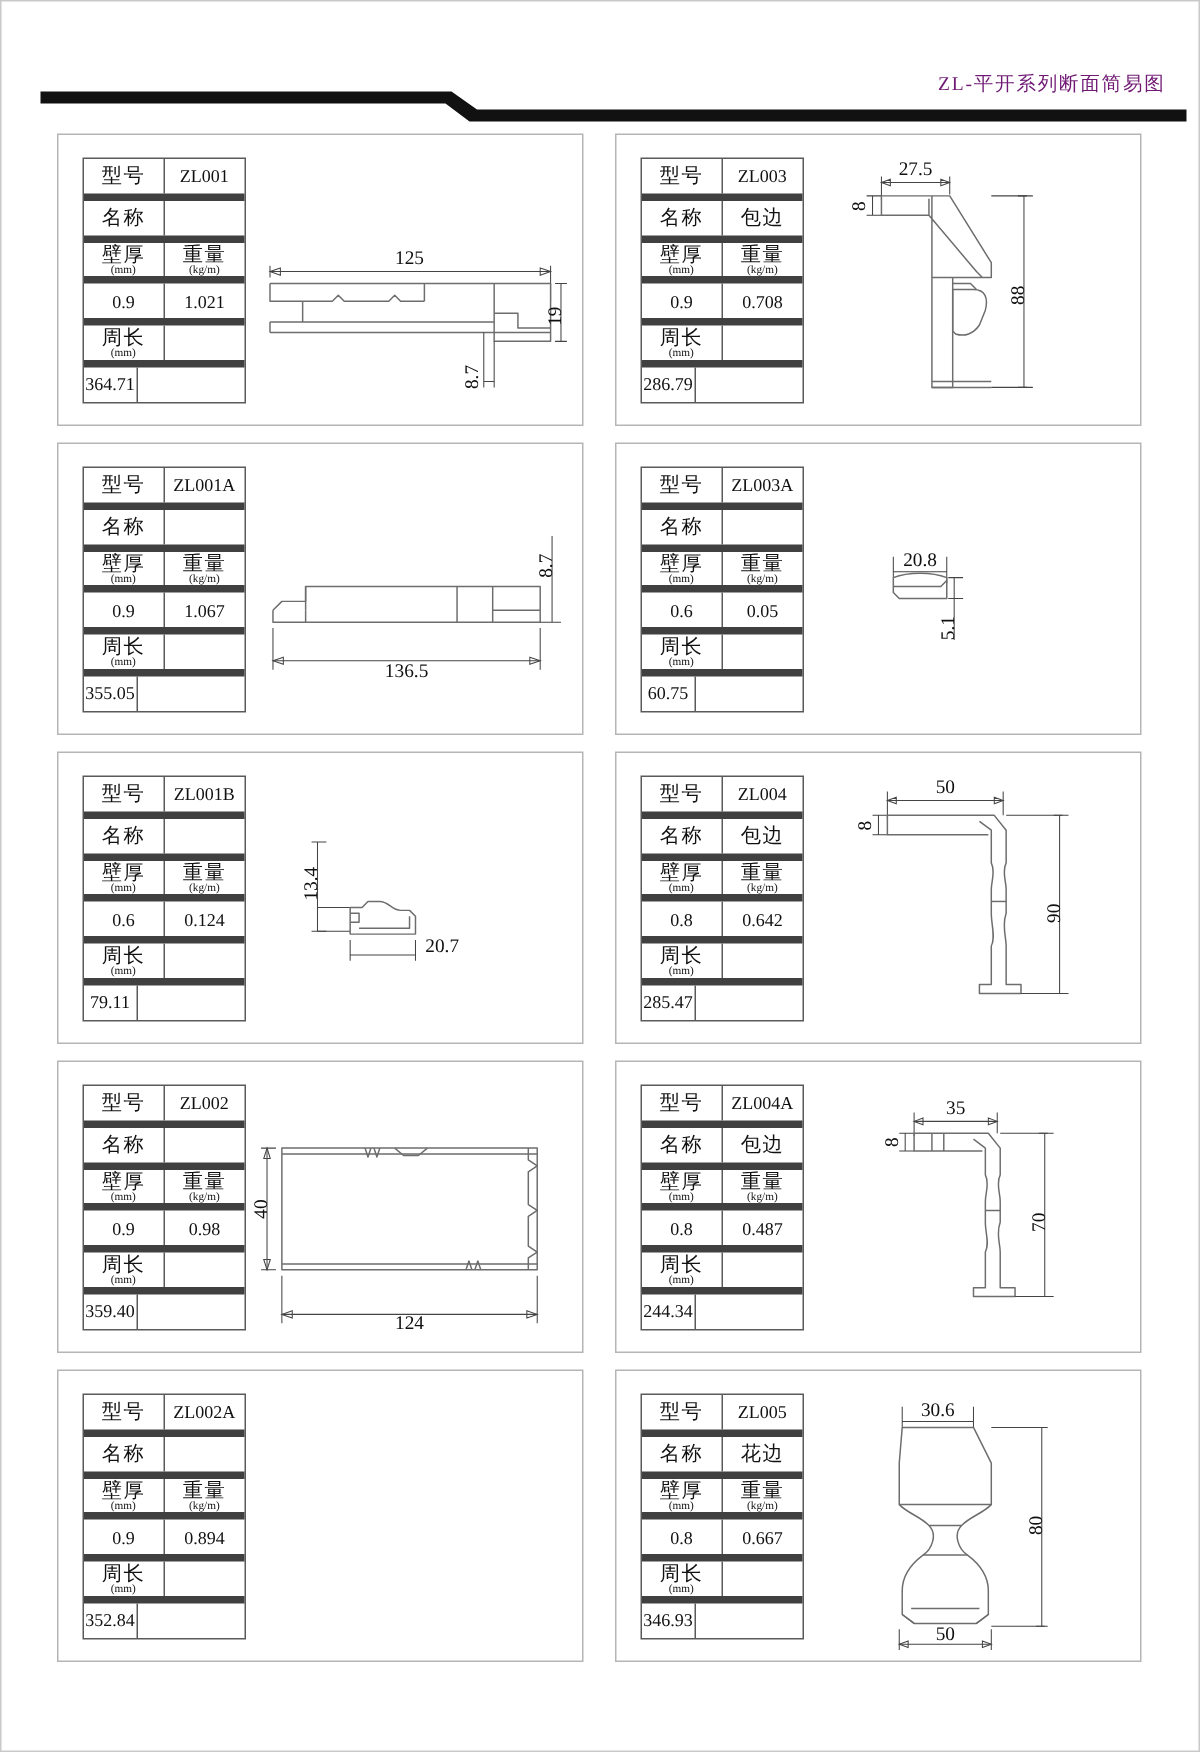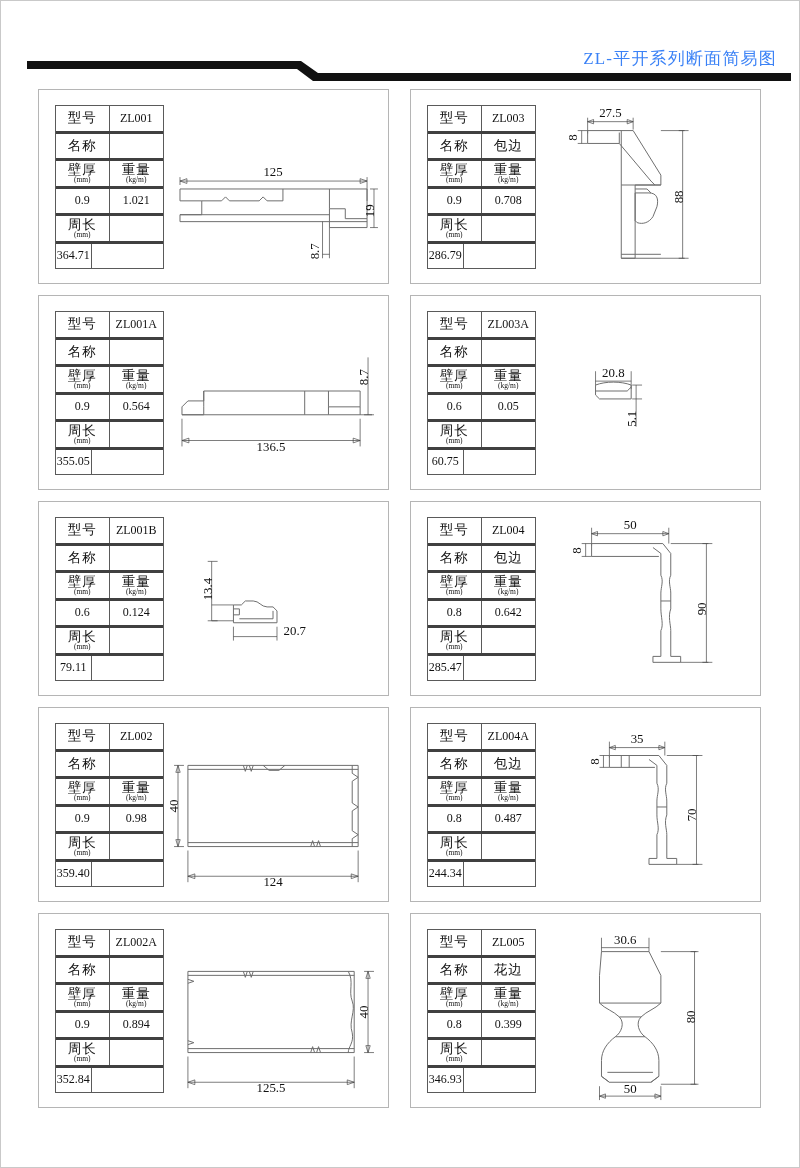--- a/index.html
+++ b/index.html
@@ -30,23 +30,23 @@
     left:26px; top:18px;
     font-size:30px;
     letter-spacing:1px;
     font-family:"Liberation Serif","DejaVu Serif",serif;
     color:#111;
     white-space:nowrap;
   }
   .sheet-title{
     position:absolute;
     right:22px; top:46px;
-    font-size:17px;
+    font-size:13px;
     letter-spacing:1.2px;
-    color:#3b82f6;
+    color:#701a75;
     white-space:nowrap;
   }
   .rule-svg{
     position:absolute;
     left:0; top:58px;
     width:800px; height:26px;
   }
 
   
   .grid{
@@ -80,21 +80,21 @@
     box-sizing:border-box;
     display:flex;
     flex-direction:column;
     margin:15px 0 15px 16px;
     border:1px solid #5a5a5a;
     height:164px;
   }
   .srow{
     display:flex;
     flex:1 1 0;
-    border-bottom:3px solid #404040;
+    border-bottom:5px solid #404040;
     min-height:0;
   }
   .srow:last-child{border-bottom:none;gap:36px;}
   .scell{
     flex:1 1 50%;
     box-sizing:border-box;
     border-right:1px solid #5a5a5a;
     display:flex;
     align-items:center;
     justify-content:center;
@@ -286,21 +286,21 @@
               <span>壁厚</span>
               <span class="u">(mm)</span>
             </div>
             <div class="scell cjk unit-stack">
               <span>重量</span>
               <span class="u">(kg/m)</span>
             </div>
           </div>
           <div class="srow">
             <div class="scell num">0.9</div>
-            <div class="scell num">0.564</div>
+            <div class="scell num">1.067</div>
           </div>
           <div class="srow">
             <div class="scell cjk unit-stack">
               <span>周长</span>
               <span class="u">(mm)</span>
             </div>
             <div class="scell blank"></div>
           </div>
           <div class="srow">
             <div class="scell num">355.05</div>
@@ -644,40 +644,20 @@
               <span>周长</span>
               <span class="u">(mm)</span>
             </div>
             <div class="scell blank"></div>
           </div>
           <div class="srow">
             <div class="scell num">352.84</div>
             <div class="scell blank"></div>
           </div>
         </div>
-        <div class="draw">
-          <svg viewBox="0 0 226 195" preserveAspectRatio="xMidYMid meet">
-
-            <path class="profile" d="M24,58 L192,58 L192,140 L24,140 Z"></path>
-            <path class="profile" d="M24,62 L192,62 M24,136 L192,136"></path>
-            <path class="profile" d="M80,58 l2,6 l2,-6 M86,58 l2,6 l2,-6"></path>
-            <path class="profile" d="M148,140 l2,-6 l2,6 M154,140 l2,-6 l2,6"></path>
-            <path class="profile" d="M24,66 l6,2 l-6,2 M24,128 l6,2 l-6,2"></path>
-
-            <path class="profile" d="M186,58 C192,68 186,78 190,88 C194,98 186,108 190,120 C192,130 186,134 186,140"></path>
-
-            <path class="dim-line" d="M206,58 L206,140 M202,58 L212,58 M202,140 L212,140"></path>
-            <path class="dim-line" d="M206,58 l-2.2,7 h4.4 z M206,140 l-2.2,-7 h4.4 z" fill="#444"></path>
-            <text class="dim-text" x="206" y="99" text-anchor="middle" transform="rotate(-90 206 99)">40</text>
-
-            <path class="dim-line" d="M24,144 L24,176 M192,144 L192,176 M24,170 L192,170"></path>
-            <path class="dim-line" d="M24,170 l7,-2.4 v4.8 z M192,170 l-7,-2.4 v4.8 z" fill="#444"></path>
-            <text class="dim-text" x="108" y="180" text-anchor="middle">125.5</text>
-          </svg>
-        </div>
       </div>
 
       <div class="card last-in-row">
         <div class="spec">
           <div class="srow">
             <div class="scell cjk">型号</div>
             <div class="scell num">ZL005</div>
           </div>
           <div class="srow">
             <div class="scell cjk">名称</div>
@@ -688,21 +668,21 @@
               <span>壁厚</span>
               <span class="u">(mm)</span>
             </div>
             <div class="scell cjk unit-stack">
               <span>重量</span>
               <span class="u">(kg/m)</span>
             </div>
           </div>
           <div class="srow">
             <div class="scell num">0.8</div>
-            <div class="scell num">0.399</div>
+            <div class="scell num">0.667</div>
           </div>
           <div class="srow">
             <div class="scell cjk unit-stack">
               <span>周长</span>
               <span class="u">(mm)</span>
             </div>
             <div class="scell blank"></div>
           </div>
           <div class="srow">
             <div class="scell num">346.93</div>

